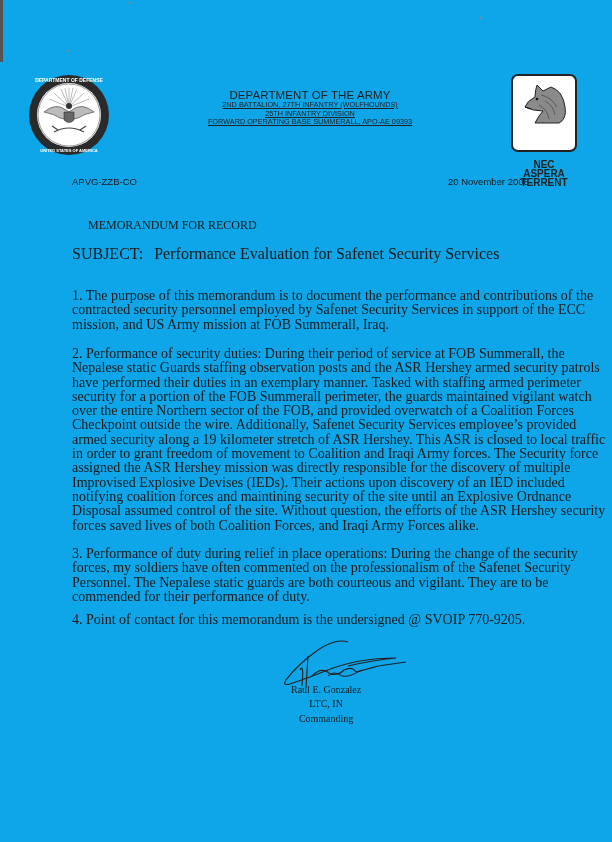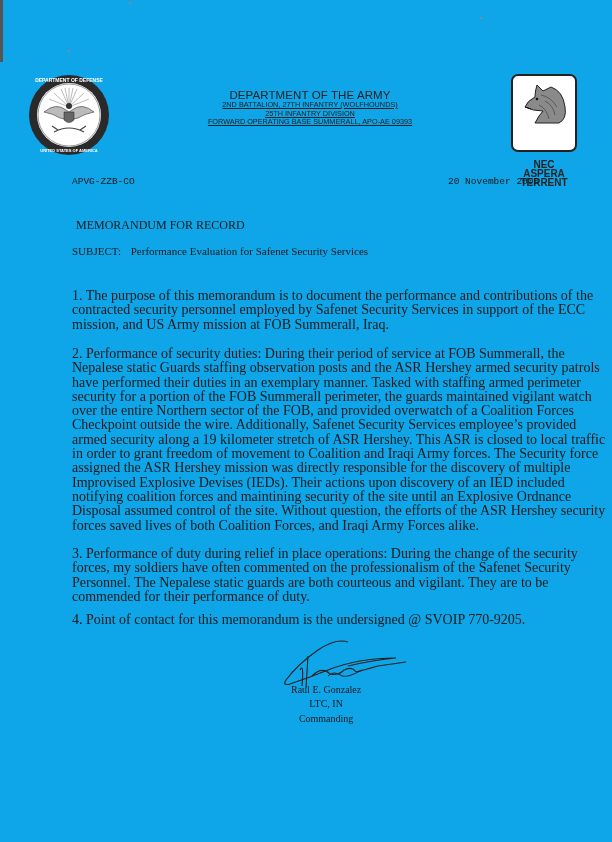--- a/index.html
+++ b/index.html
@@ -15,28 +15,28 @@
       border: 2px solid #222; border-radius: 7px; box-sizing: border-box; background: #fff; }
     .crest svg { position: absolute; left: 8px; top: 5px; }
     .crest-motto { position: absolute; left: 0; right: 0; top: 50px; text-align: center;
       font-family: "Liberation Sans", sans-serif; font-weight: bold; font-size: 10px; line-height: 9px; color: #222; margin-top: 34px; }
 
     .letterhead { position: absolute; left: 160px; width: 300px; top: 89px; text-align: center;
       font-family: "Liberation Sans", sans-serif; color: #222; }
     .lh-title { font-size: 11.5px; line-height: 12px; letter-spacing: 0.1px; }
     .lh-sub { font-size: 7.3px; line-height: 8.7px; text-decoration: underline; }
 
-    .sans { font-family: Liberation Mono, monospace; text-align: center; }
+    .sans { font-family: Liberation Sans, sans-serif; text-align: center; }
     .serif { font-family: "Liberation Serif", serif; }
 
     .office-symbol { position: absolute; left: 72px; top: 176px; font-size: 9.5px; }
     .date { position: absolute; left: 448px; top: 176px; font-size: 9.5px; }
 
-    .memo-for { position: absolute; left: 76px; top: 218px; font-size: 12px; }
-    .subject { position: absolute; left: 72px; top: 245px; font-size: 11px; }
+    .memo-for { position: absolute; left: 88px; top: 218px; font-size: 12px; }
+    .subject { position: absolute; left: 72px; top: 245px; font-size: 16px; }
     .subject .subj-label { margin-right: 7px; }
 
     .para { position: absolute; left: 72px; width: 475px; font-size: 14px; line-height: 14.3px; }
     .para .line { display: block; white-space: nowrap; }
     .p1 { top: 289px; }
     .p2 { top: 347px; }
     .p3 { top: 547px; }
     .p4 { top: 613px; }
 
     .signature { position: absolute; left: 278px; top: 636px; width: 140px; height: 58px; }

